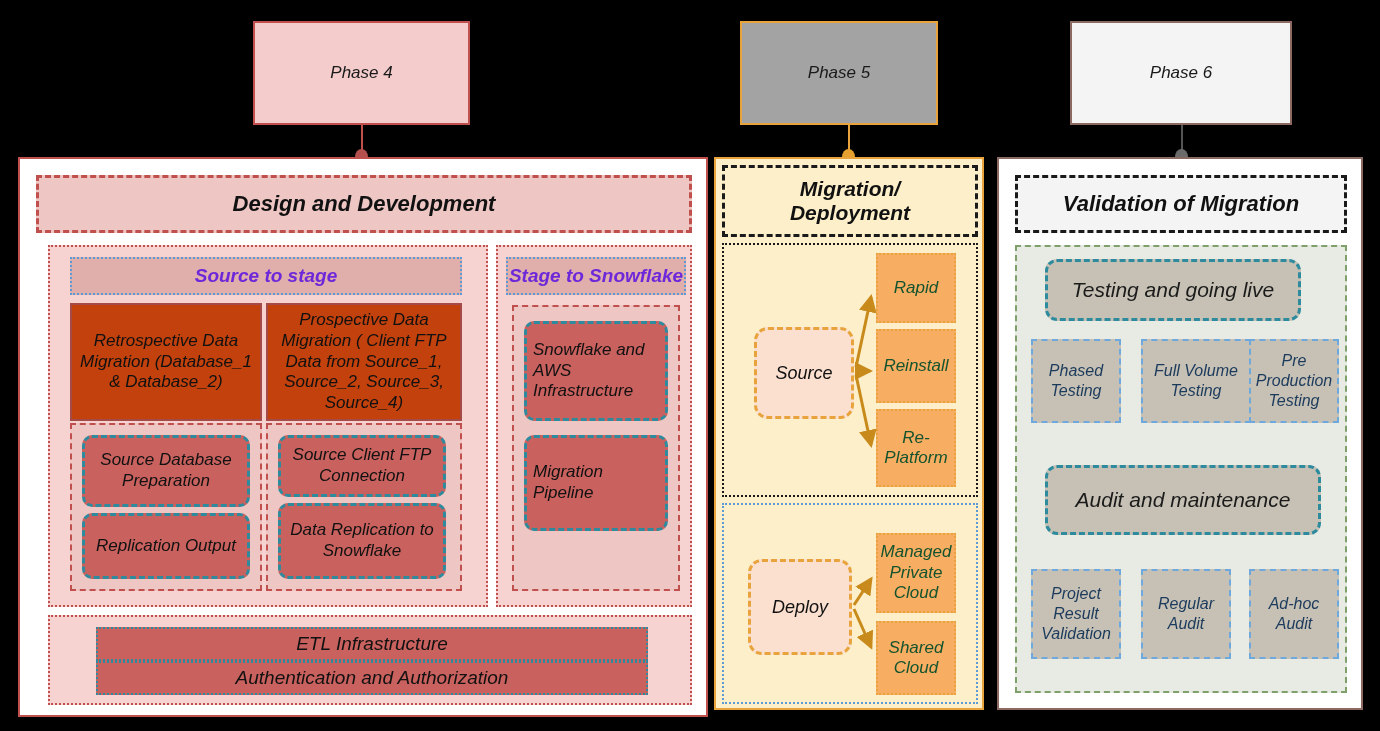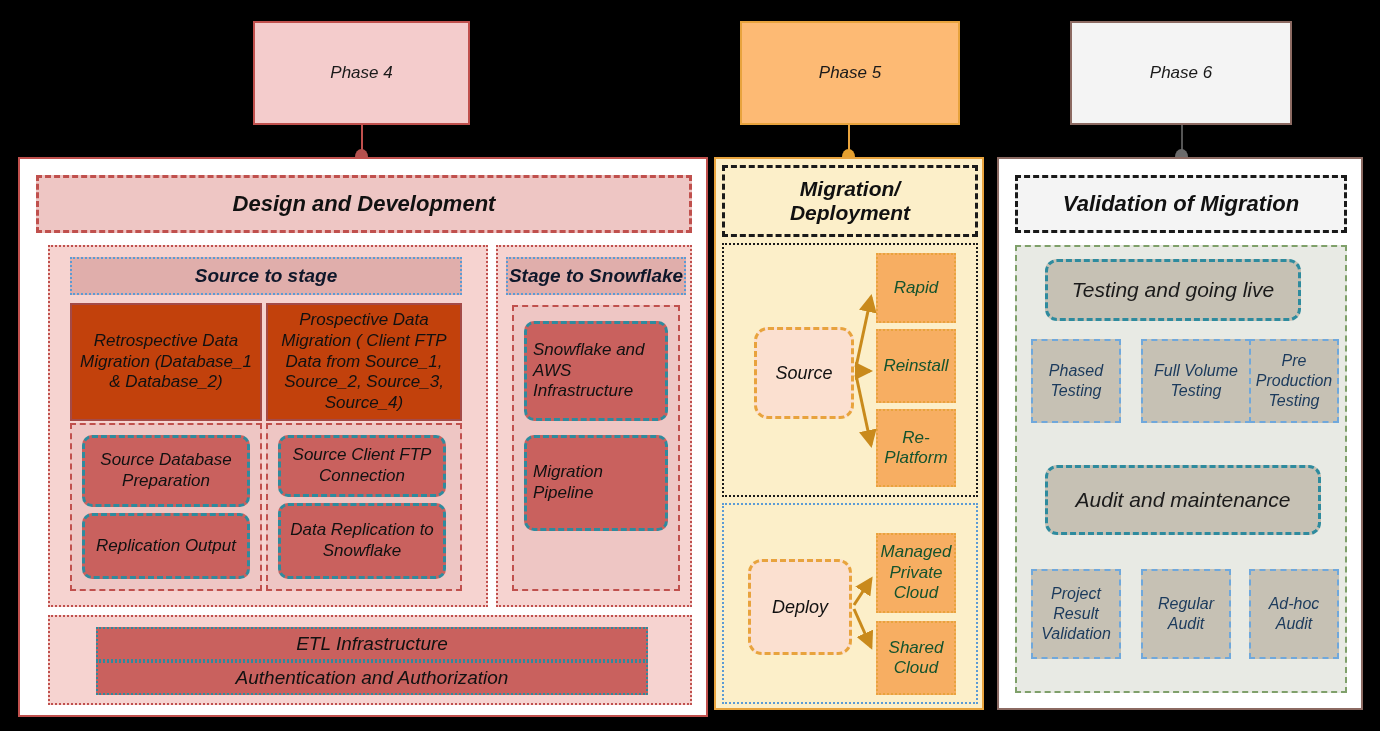--- a/index.html
+++ b/index.html
@@ -12,22 +12,22 @@
   #stage { position: relative; width: 1380px; height: 731px; font-style: italic; }
 
   
   .phase-box {
     position: absolute;
     display: flex; align-items: center; justify-content: center;
     font-size: 17px; color: #1a1a1a;
   }
   .phase4-box { left: 253px; top: 21px; width: 217px; height: 104px;
     background: #F4CCCC; border: 2px solid #C0504D; }
-  .phase5-box { left: 740px; top: 21px; width: 220px; height: 104px;
-    background: #fdba74; border: 2px solid #E8A33D; }
+  .phase5-box { left: 740px; top: 21px; width: 198px; height: 104px;
+    background: #a3a3a3; border: 2px solid #E8A33D; }
   .phase6-box { left: 1070px; top: 21px; width: 222px; height: 104px;
     background: #F4F4F4; border: 2px solid #8C6A62; }
 
   
   .stem { position: absolute; width: 2px; }
   .stem-dot { position: absolute; width: 13px; height: 16px; border-radius: 50%; }
 
   
   .col { position: absolute; }
   .col4 { left: 18px; top: 157px; width: 690px; height: 560px;
@@ -53,21 +53,21 @@
   .p4-left-region { position: absolute; left: 28px; top: 86px; width: 440px; height: 362px;
     background: #F6D3D0; border: 2px dotted #C0504D; }
   .p4-right-region { position: absolute; left: 476px; top: 86px; width: 196px; height: 362px;
     background: #F6D3D0; border: 2px dotted #C0504D; }
   .p4-bottom-region { position: absolute; left: 28px; top: 456px; width: 644px; height: 90px;
     background: #F6D3D0; border: 2px dotted #C0504D; }
 
   .sub-head {
     display: flex; align-items: center; justify-content: center;
     background: #E0AEAB; border: 2px dotted #5B9BD5;
-    font-weight: bold; color: #0f172a; text-align: center;
+    font-weight: bold; color: #6d28d9; text-align: center;
   }
   .sh-source { position: absolute; left: 20px; top: 10px; width: 392px; height: 38px; font-size: 19px; }
   .sh-stage  { position: absolute; left: 8px; top: 10px; width: 180px; height: 38px; font-size: 19px; }
 
   .solid-card {
     position: absolute; display: flex; align-items: center; justify-content: center;
     background: #c2410c; border: 2px solid #A44A47;
     color: #111; text-align: center; font-size: 17px; line-height: 1.22; padding: 2px 4px;
   }
   .dashed-wrap { position: absolute; background: #EEC6C4; border: 2px dashed #C0504D; }

